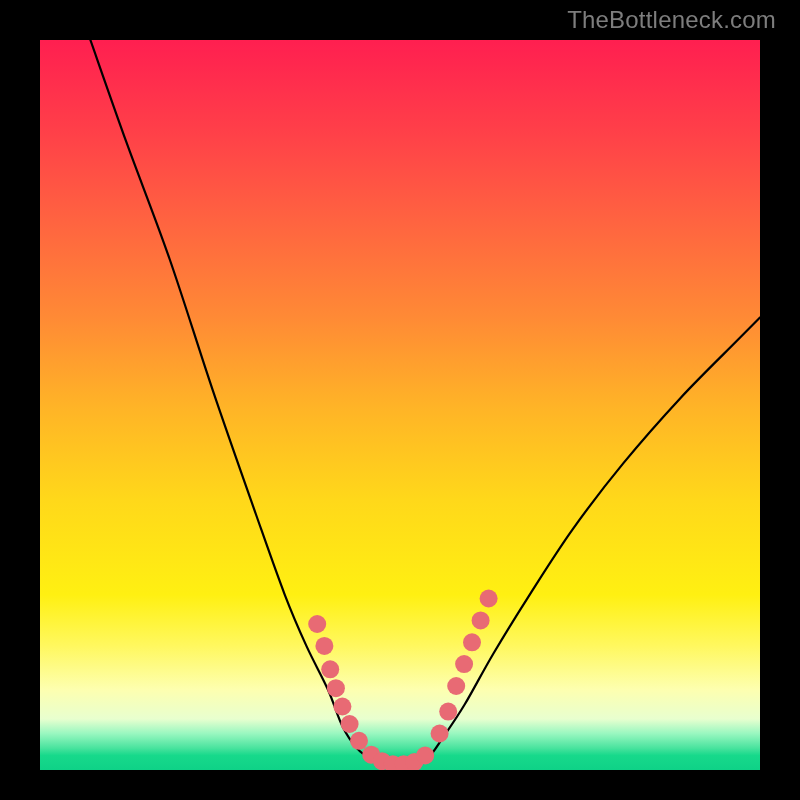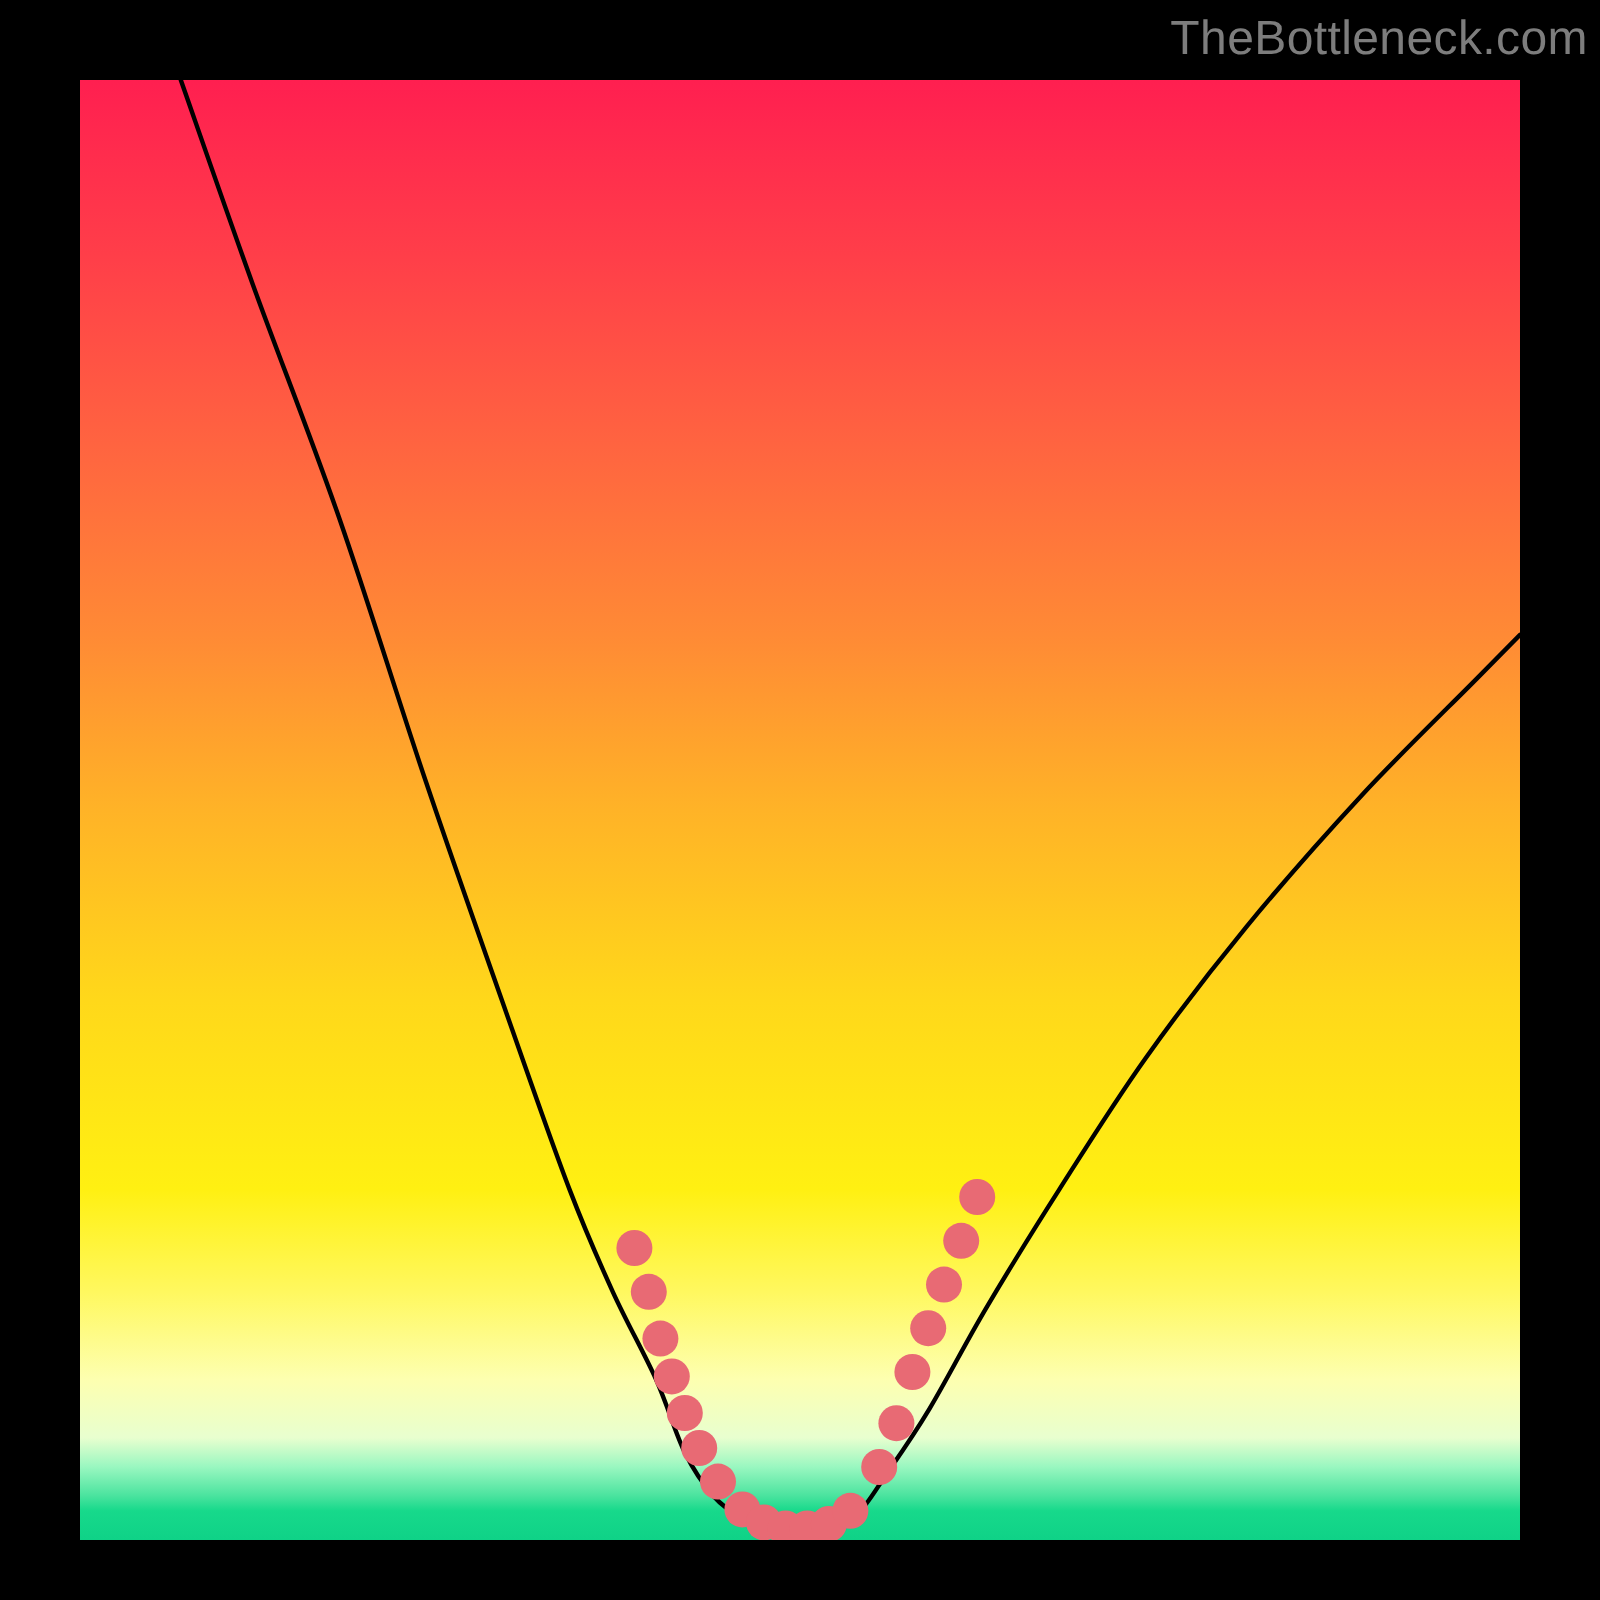--- a/index.html
+++ b/index.html
@@ -48,21 +48,21 @@
       #e8ffcf 93%,
       #99f7c0 95%,
       #49e39e 97%,
       #17d98b 98%,
       #0fd287 100%
     );
   }
   .watermark {
     position: absolute;
     top: 6px;
-    right: 6px;
+    right: 24px;
     color: #7d7d7d;
     font-size: 24px;
     font-weight: 500;
     letter-spacing: 0.2px;
     user-select: none;
   }
   svg.overlay {
     position: absolute;
     left: 0;
     top: 0;

